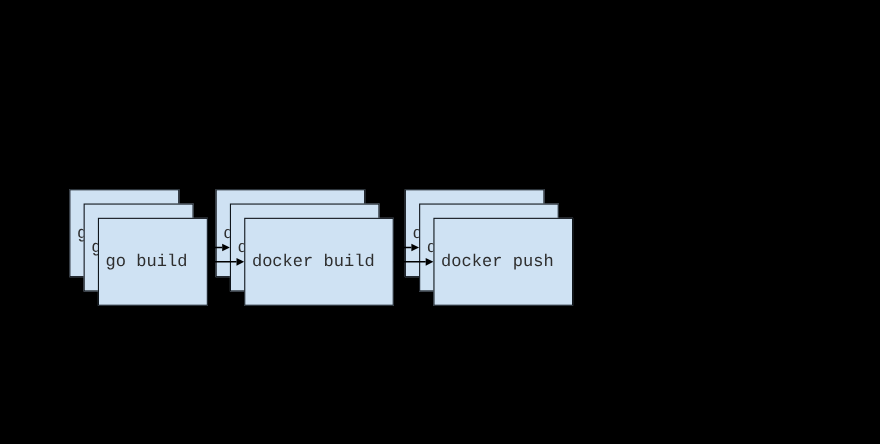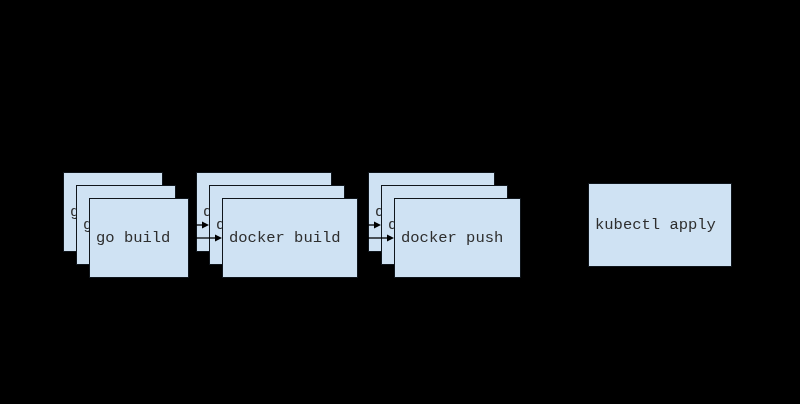--- a/index.html
+++ b/index.html
@@ -90,23 +90,20 @@
       <span class="label">docker push</span>
     </div>
     <div class="node copy-middle">
       <span class="label">docker push</span>
     </div>
     <div class="node copy-front">
       <span class="label">docker push</span>
     </div>
   </div>
 
-  <div class="node node-single" style="left:588px; top:183px; width:144px; height:84px;">
-    <span class="label">kubectl apply</span>
-  </div>
 
   <svg class="edge edge-mid" style="left:176px; top:219px;" width="33" height="12" viewBox="0 0 33 12">
     <line x1="0" y1="6" x2="26" y2="6"></line>
     <polygon points="26,2.5 33,6 26,9.5"></polygon>
   </svg>
   <svg class="edge edge-front" style="left:189px; top:232px;" width="33" height="12" viewBox="0 0 33 12">
     <line x1="0" y1="6" x2="26" y2="6"></line>
     <polygon points="26,2.5 33,6 26,9.5"></polygon>
   </svg>
 

